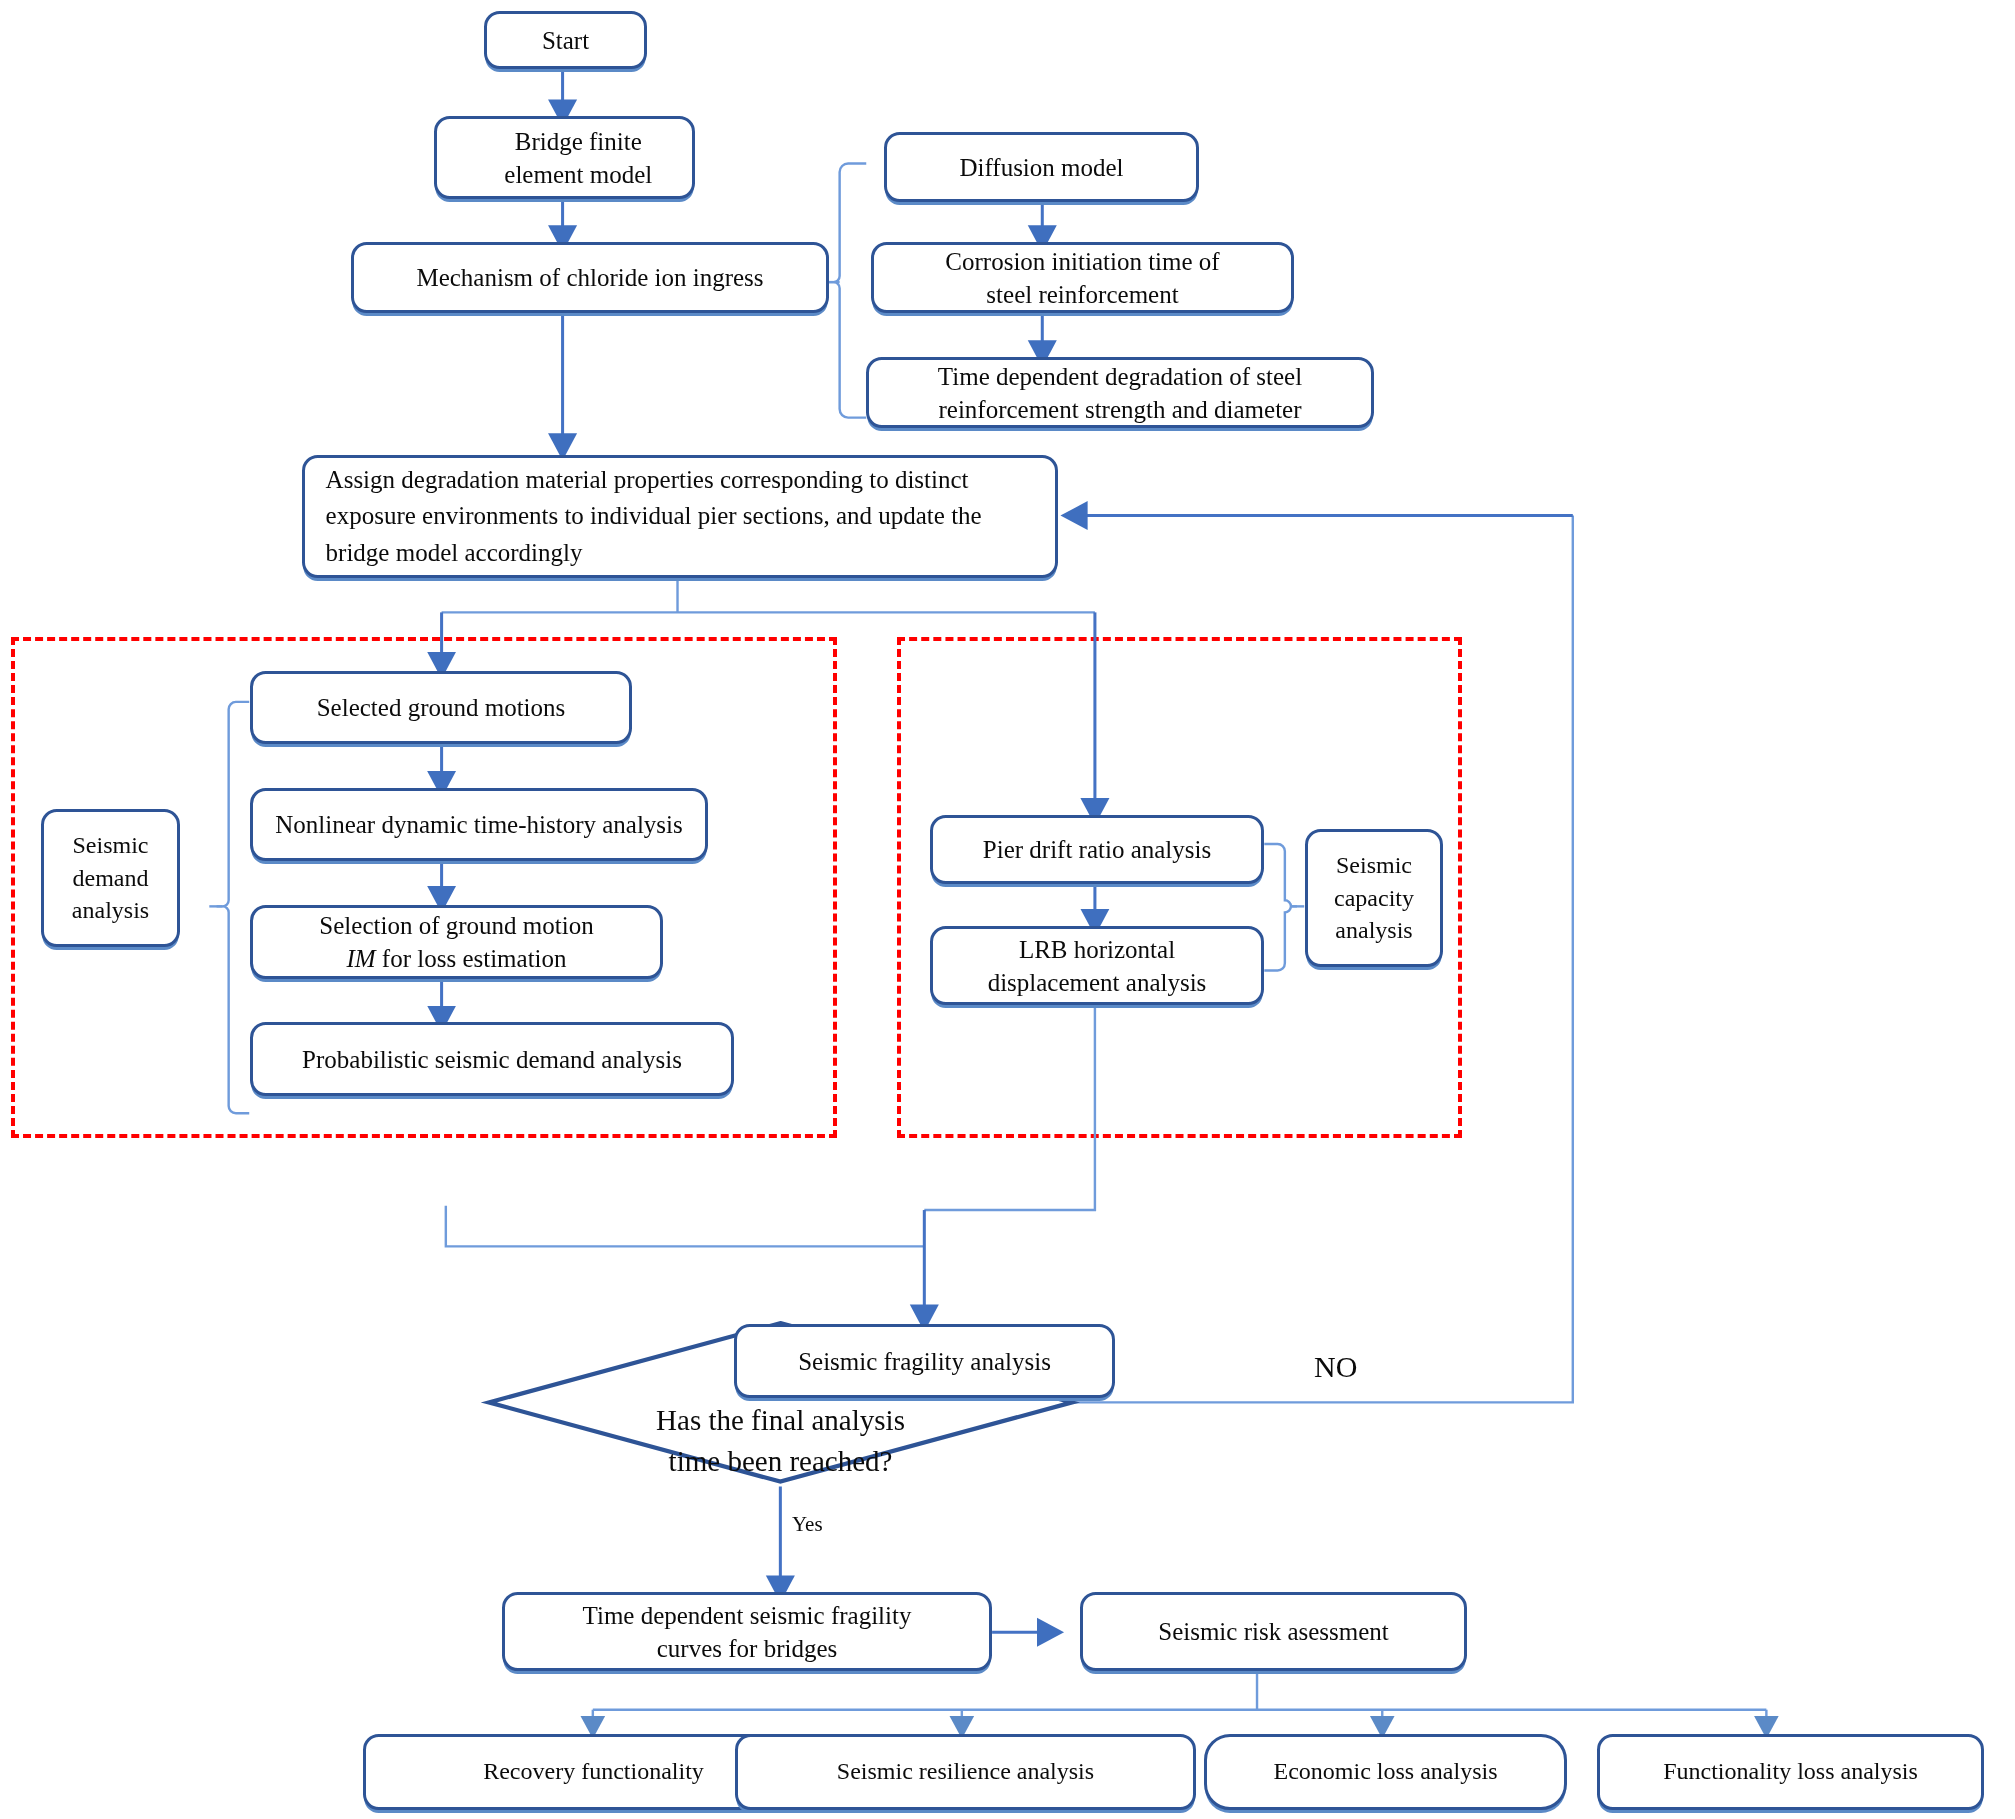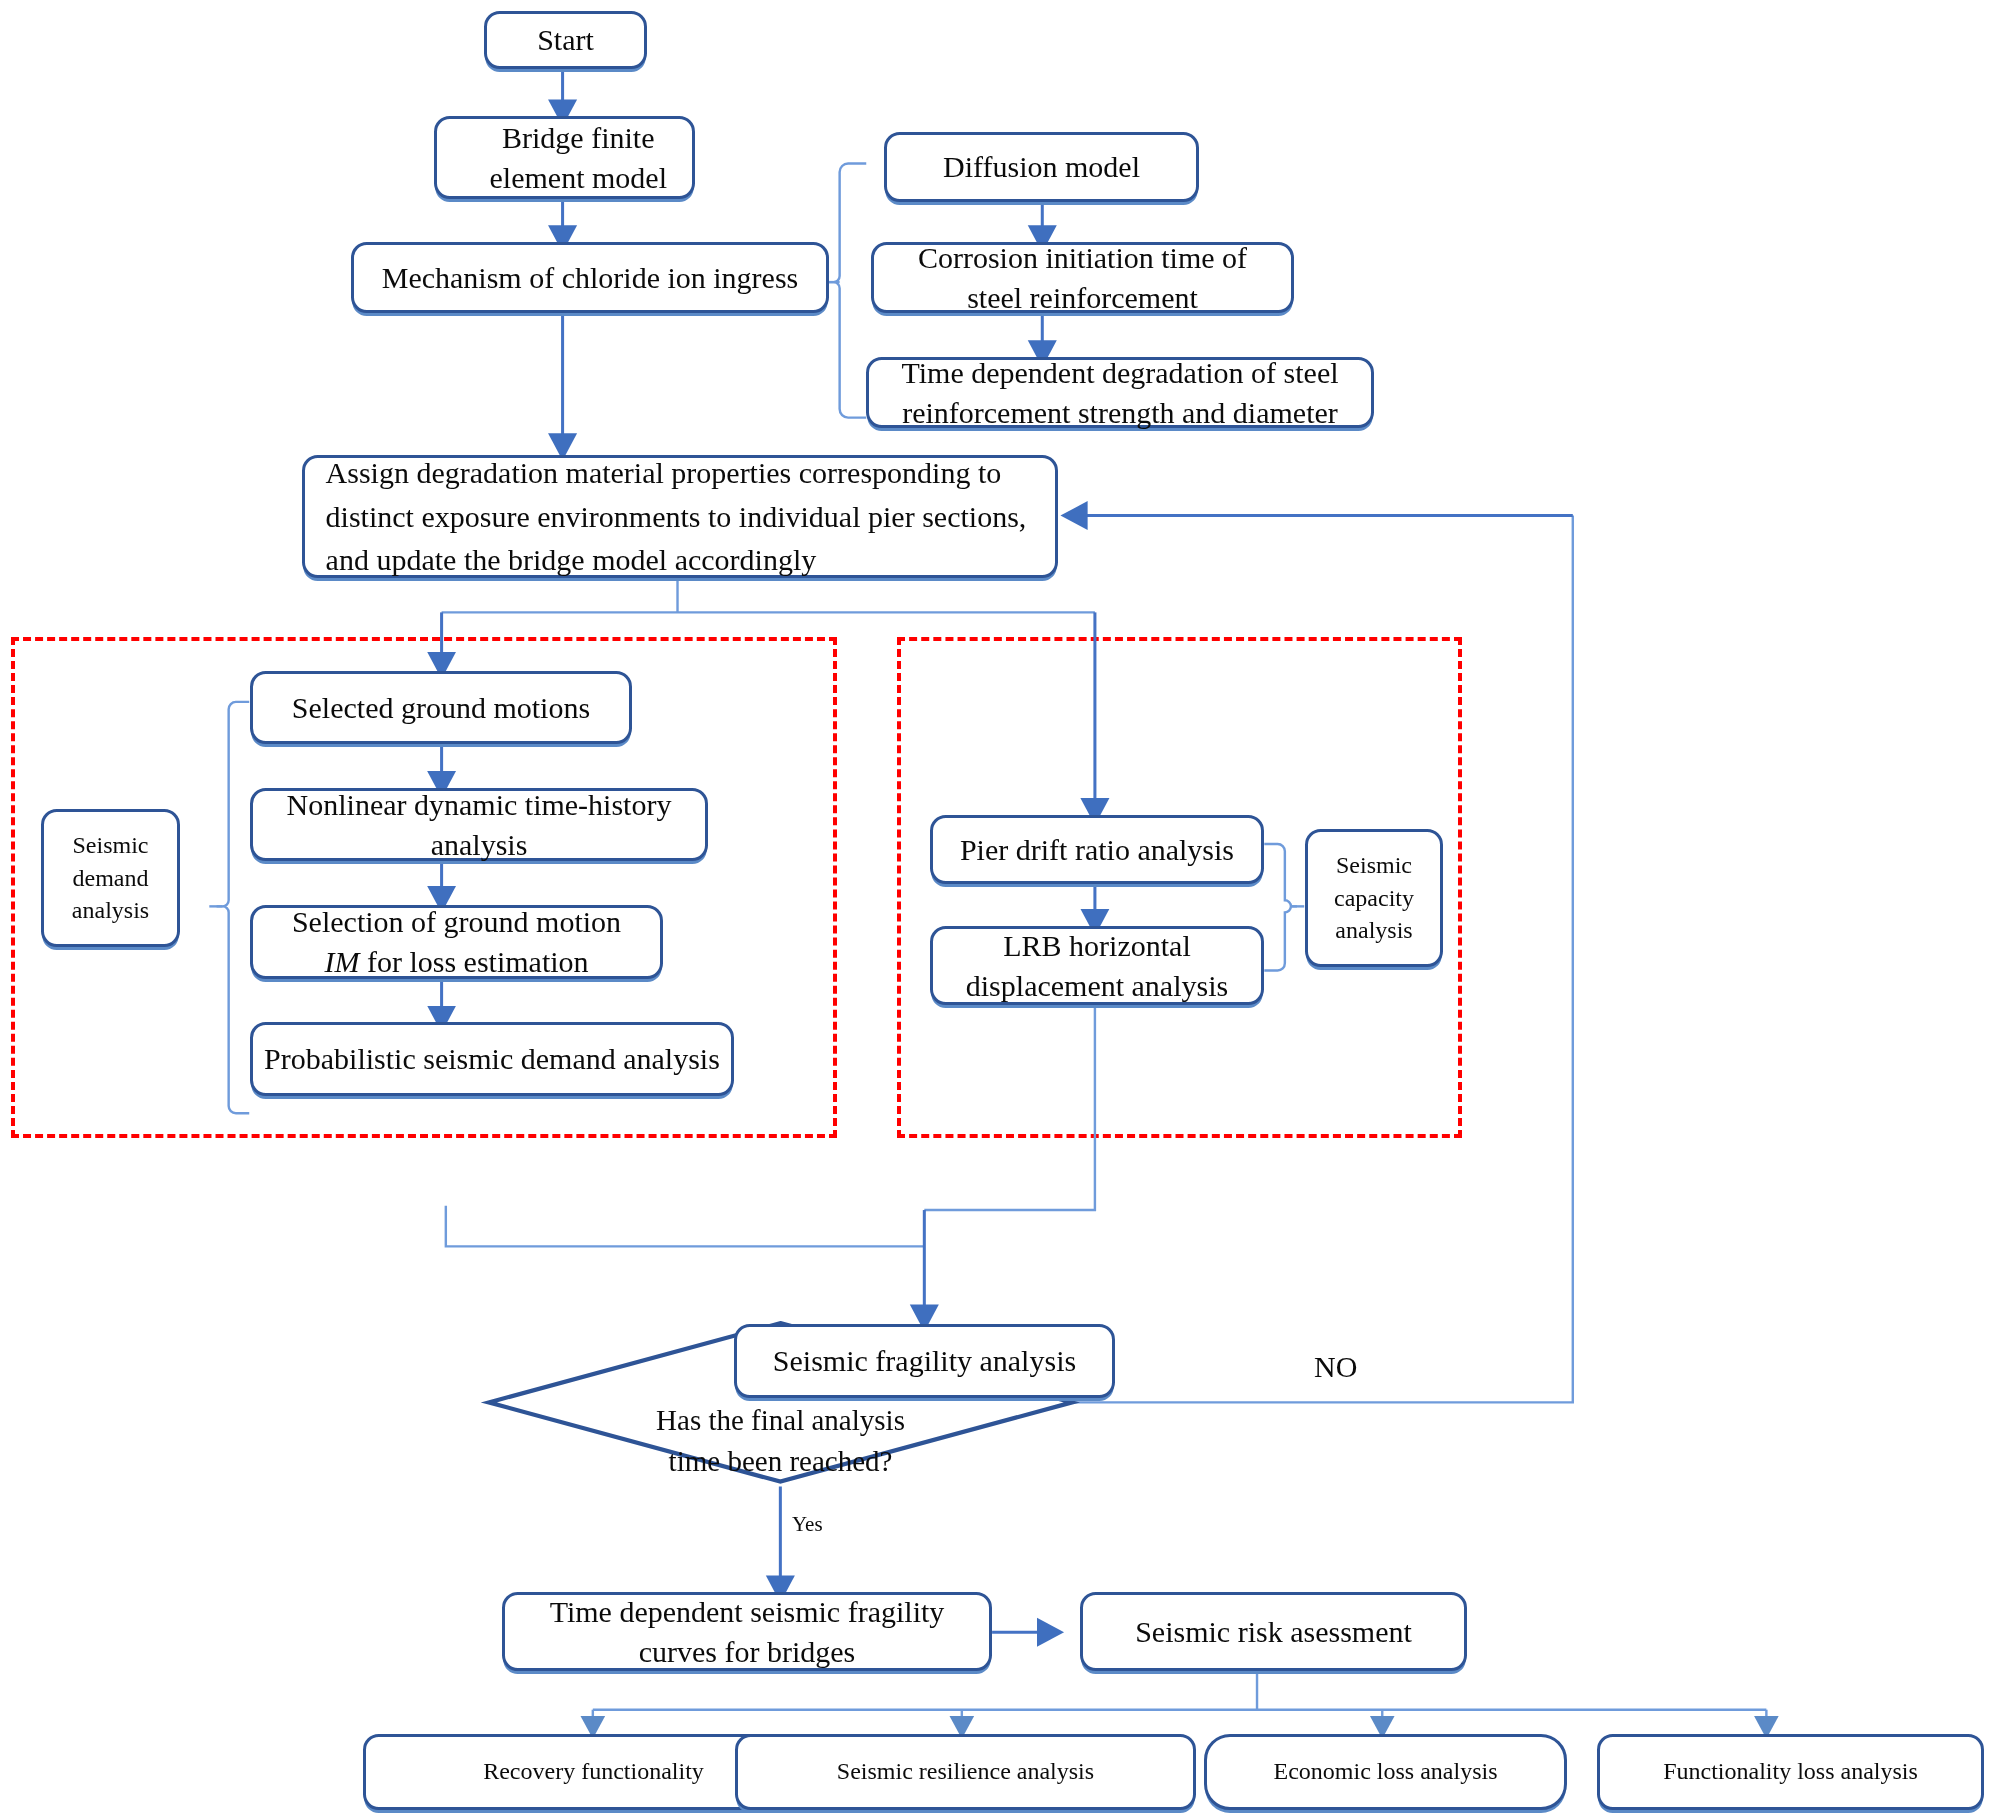--- a/index.html
+++ b/index.html
@@ -12,21 +12,21 @@
     box-sizing:border-box;
     border:3px solid #2E5496;
     border-radius:15.7px;
     background:#ffffff;
     display:flex;
     align-items:center;
     justify-content:center;
     text-align:center;
     color:#0b0b0b;
     line-height:1.32;
-    font-size:30px;
+    font-size:25px;
     padding:2.4px 8.5px;
     box-shadow:0 4.2px 0 -1.2px #5b8ac7;
   }
   .node.sm{font-size:24px;}
 
   
   .node.caption{font-size:24px;line-height:1.35;}
 
   
   .lbl{position:absolute;font-size:28px;color:#0b0b0b;white-space:nowrap;}

